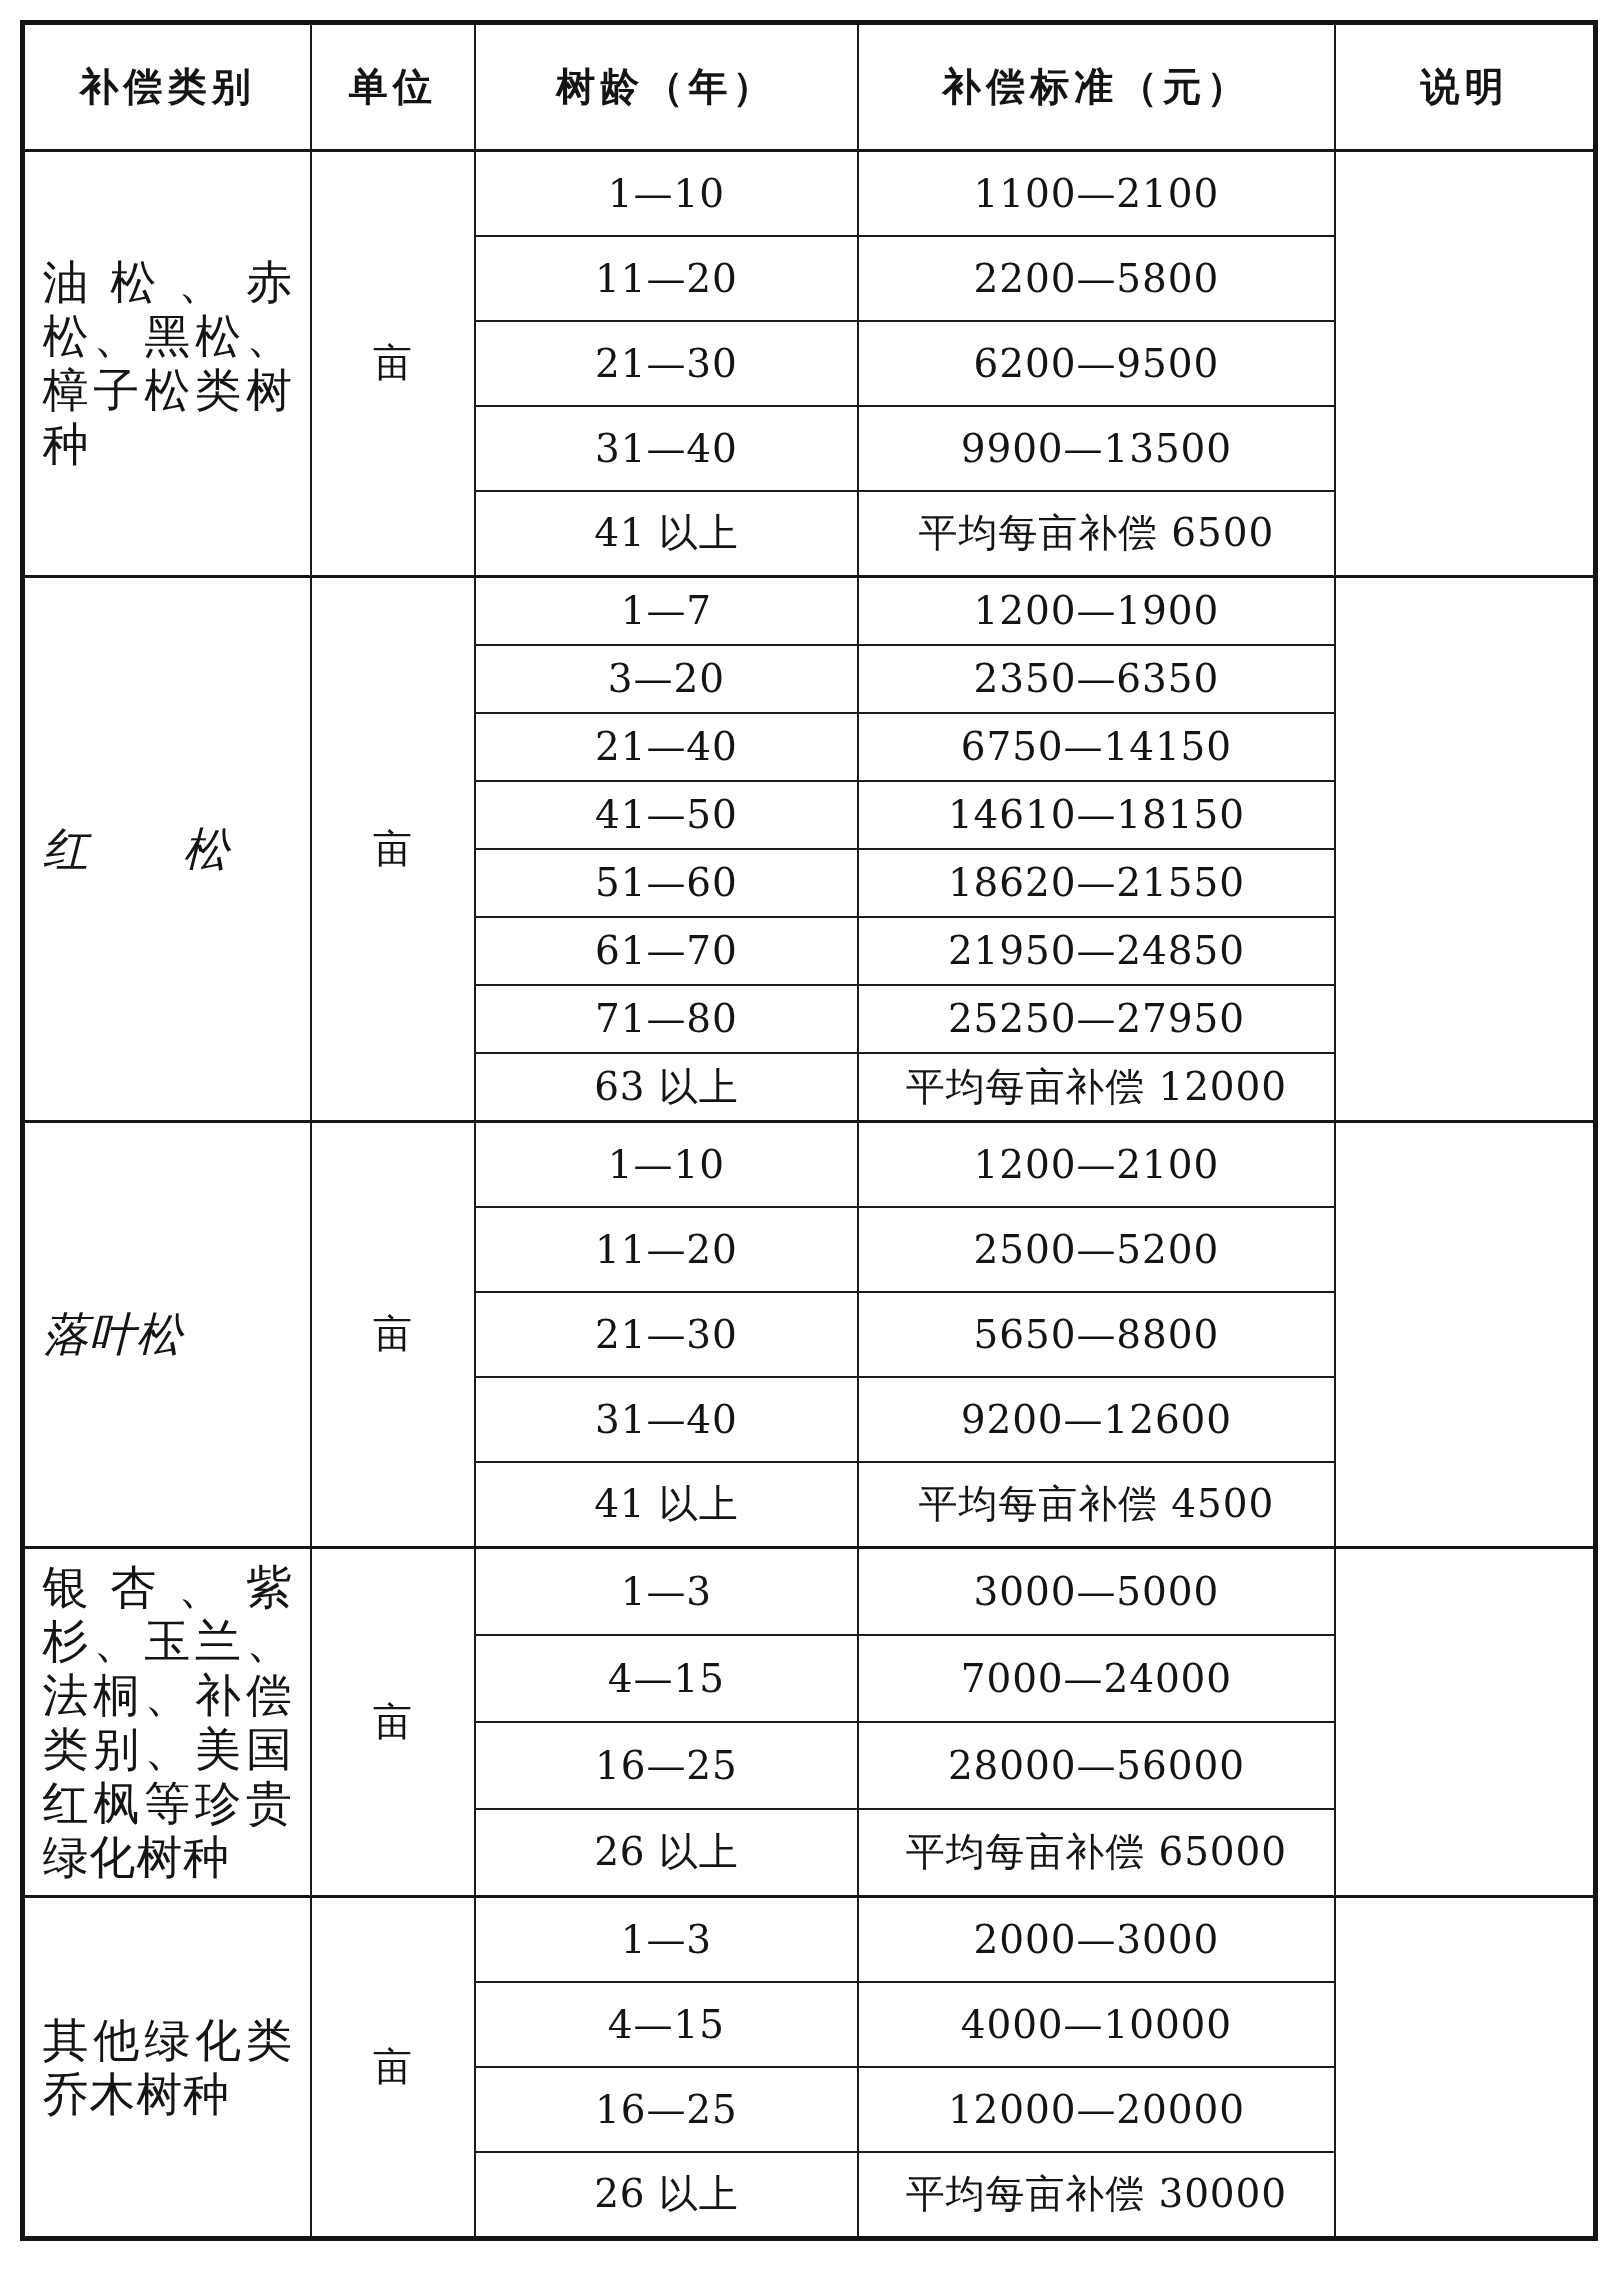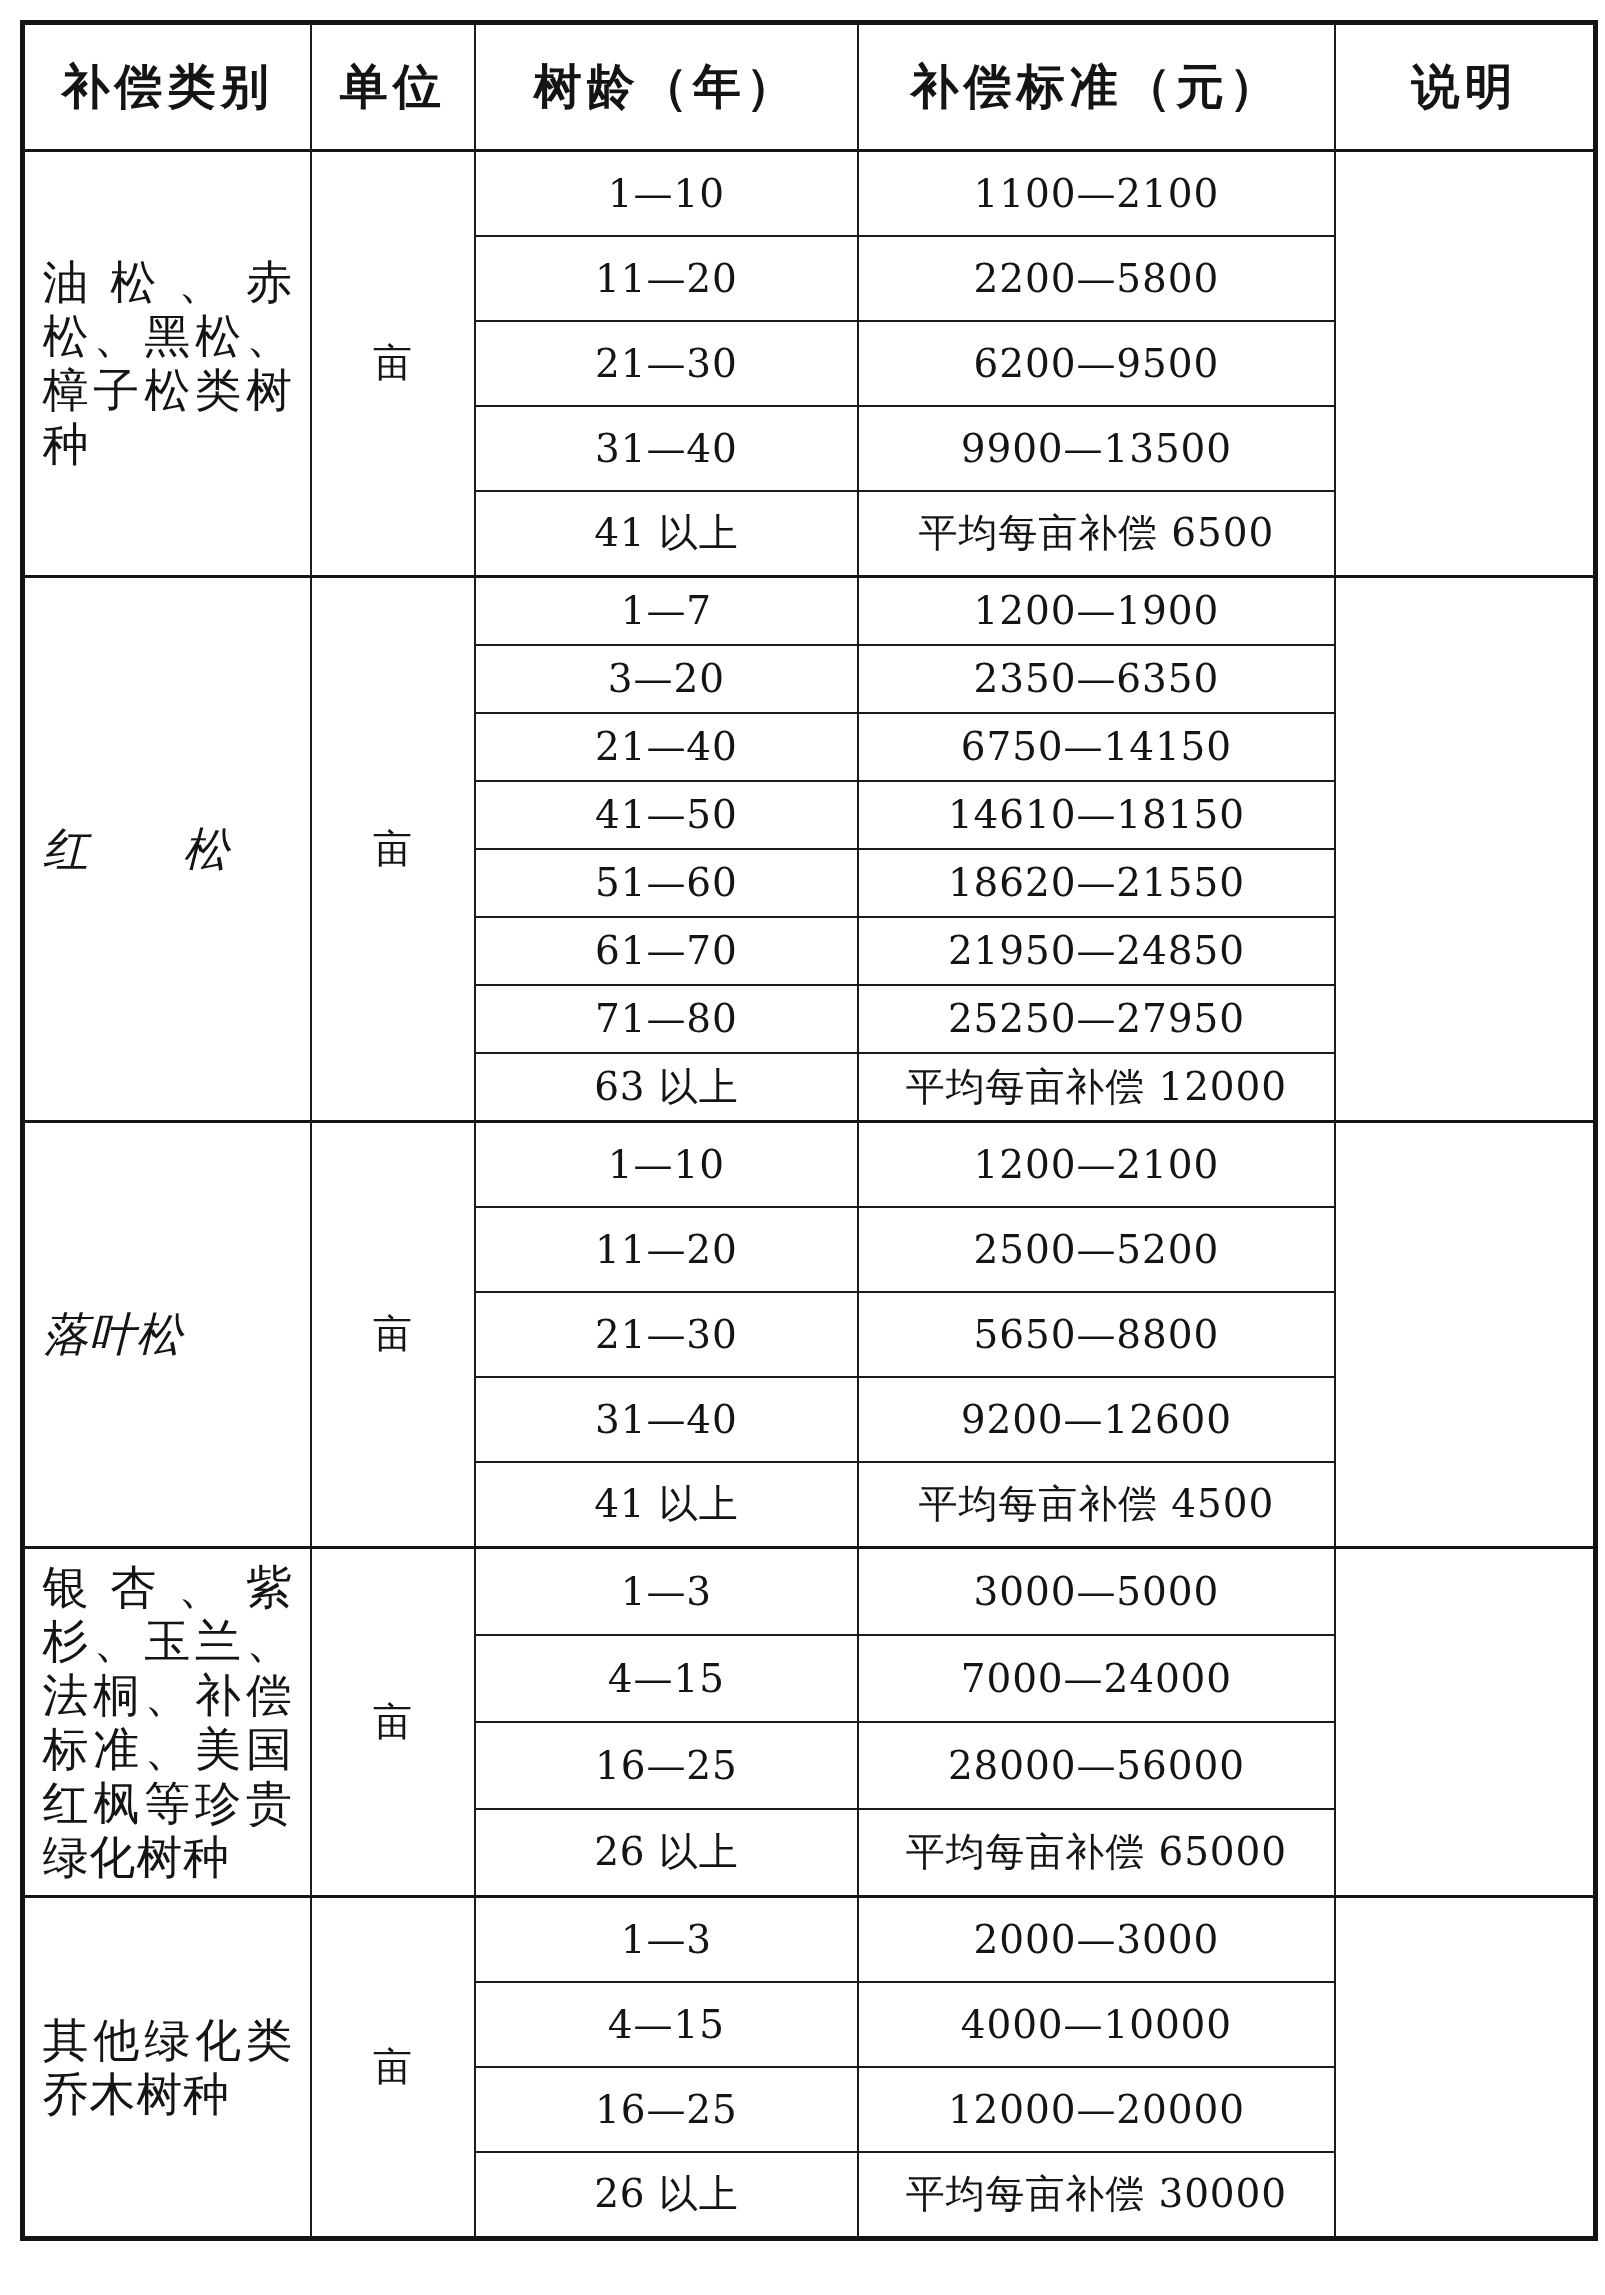--- a/index.html
+++ b/index.html
@@ -29,21 +29,21 @@
     margin: 0;
     text-align: center;
     vertical-align: middle;
     color: #141414;
     overflow: hidden;
   }
   thead th {
     height: 124px;
     font-family: Liberation Sans, sans-serif;
     font-weight: 700;
-    font-size: 48px;
+    font-size: 39px;
     letter-spacing: 5.1px;
     border-bottom: 3.4px solid #151515;
   }
   td {
     font-family: "DejaVu Serif", "Liberation Serif", serif;
     font-size: 39px;
     letter-spacing: 0.9px;
   }
   tr.block-start td {
     border-top: 3.4px solid #151515;
@@ -175,21 +175,21 @@
         <td class="data-cell">31—40</td>
         <td class="data-cell">9200—12600</td>
       </tr>
       <tr class="b3">
         <td class="data-cell">41 以上</td>
         <td class="data-cell">平均每亩补偿 4500</td>
       </tr>
 
       <tr class="b4 block-start">
         <td class="cat-cell" rowspan="4">
-          <div class="cat-text">银杏、紫杉、玉兰、法桐、补偿标准、美国红枫等珍贵绿化树种</div>
+          <div class="cat-text">银杏、紫杉、玉兰、法桐、补偿类别、美国红枫等珍贵绿化树种</div>
         </td>
         <td rowspan="4">亩</td>
         <td class="data-cell">1—3</td>
         <td class="data-cell">3000—5000</td>
         <td rowspan="4"></td>
       </tr>
       <tr class="b4">
         <td class="data-cell">4—15</td>
         <td class="data-cell">7000—24000</td>
       </tr>

